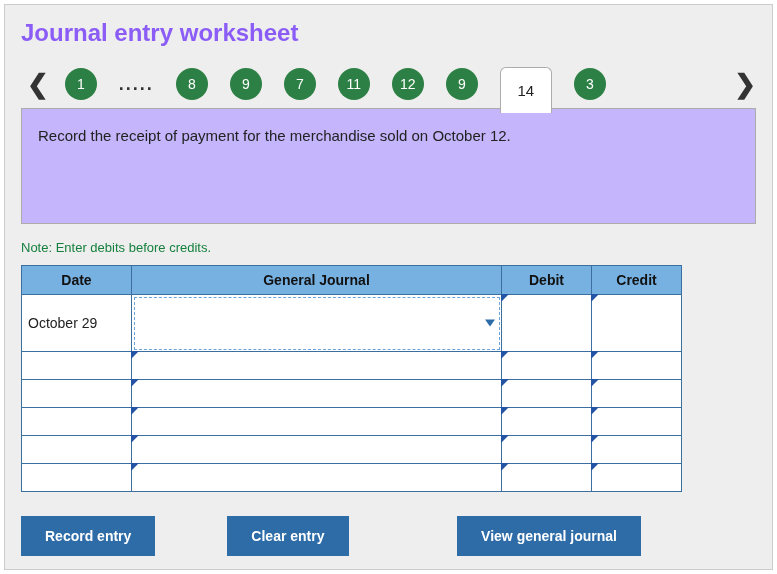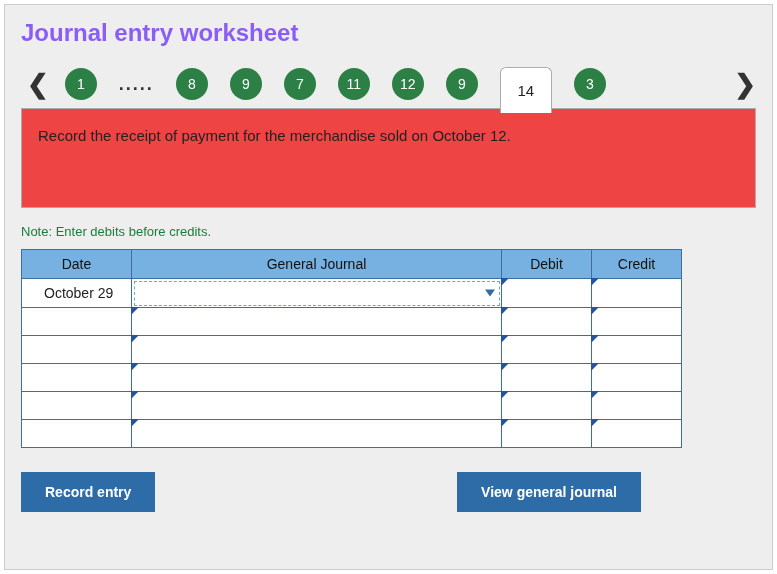--- a/index.html
+++ b/index.html
@@ -75,63 +75,62 @@
     border-radius: 6px 6px 0 0;
     display: flex;
     align-items: center;
     justify-content: center;
     font-size: 15px;
     color: #222;
     position: relative;
     top: 6px;
   }
   .prompt-box {
-    background: #ef4444;
+    background: #c4b5fd;
     border: 1px solid #acacac;
     padding: 18px 16px;
     font-size: 15px;
     color: #222;
-    height: 100px;
+    height: 116px;
     margin-top: -1px;
   }
   .note {
     color: #15803d;
     font-size: 13px;
     margin: 16px 0 10px 0;
   }
   .jtable {
     border-collapse: collapse;
     width: 660px;
     table-layout: fixed;
   }
   .jtable th {
     background: #77b1e1;
     border: 1px solid #3a6fa0;
     font-size: 14px;
     color: #111;
     padding: 6px 4px;
-    font-weight: normal;
+    font-weight: bold;
   }
   .jtable td {
     border: 1px solid #3a6fa0;
     background: #fff;
     height: 28px;
     padding: 0;
     position: relative;
   }
   .jtable col.date { width: 110px; }
   .jtable col.gj   { width: 370px; }
   .jtable col.deb  { width: 90px; }
   .jtable col.cred { width: 90px; }
   .cell-text {
     font-size: 14px;
     color: #222;
-    padding: 6px 6px;
+    padding: 20px 6px;
     display: block;
-    margin-left: 16px;
   }
   .dropdown-cell {
     border: 1px dashed #6aa3da !important;
     outline: 1px dashed #6aa3da;
     outline-offset: -3px;
   }
   .dropdown-cell .caret {
     position: absolute;
     right: 6px;
     top: 50%;
@@ -283,16 +282,17 @@
           </td>
         <td>
             <span class="handle"></span>
           </td>
       </tr>
     </tbody>
   </table>
 
   <div class="btn-row">
     <button class="btn">Record entry</button>
+    <button class="btn">Clear entry</button>
     <button class="btn btn-right">View general journal</button>
   </div>
 
 </div>
 
 </body></html>

